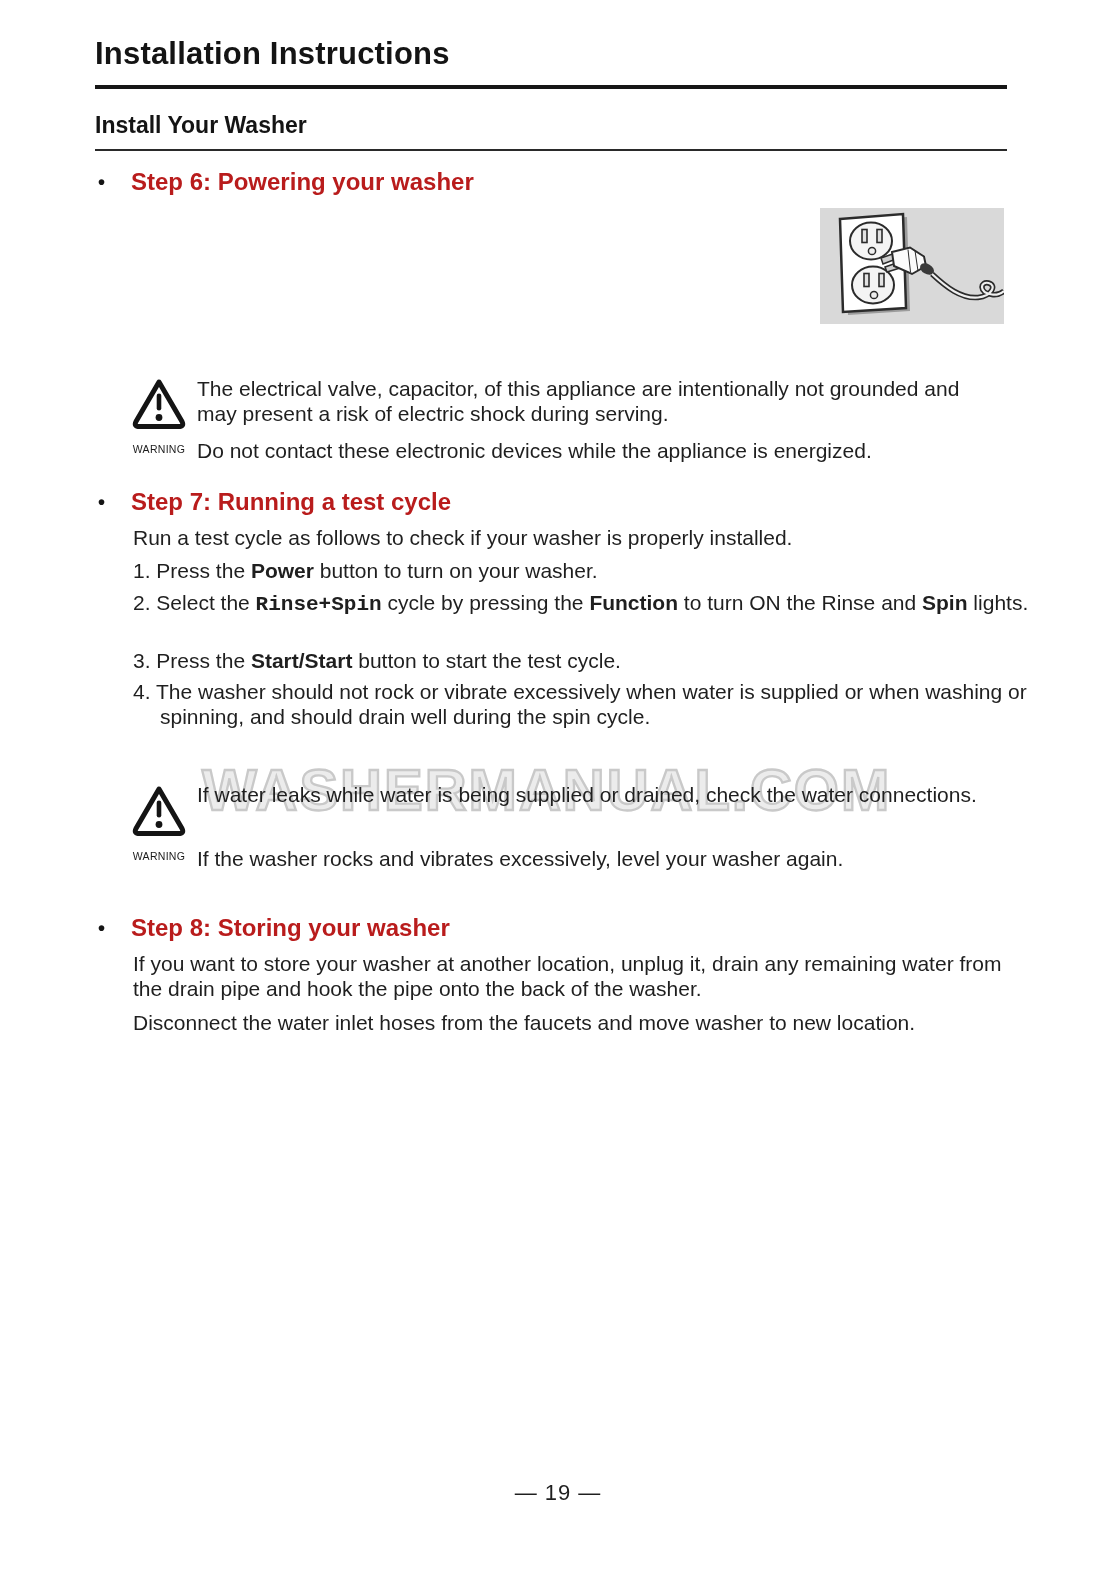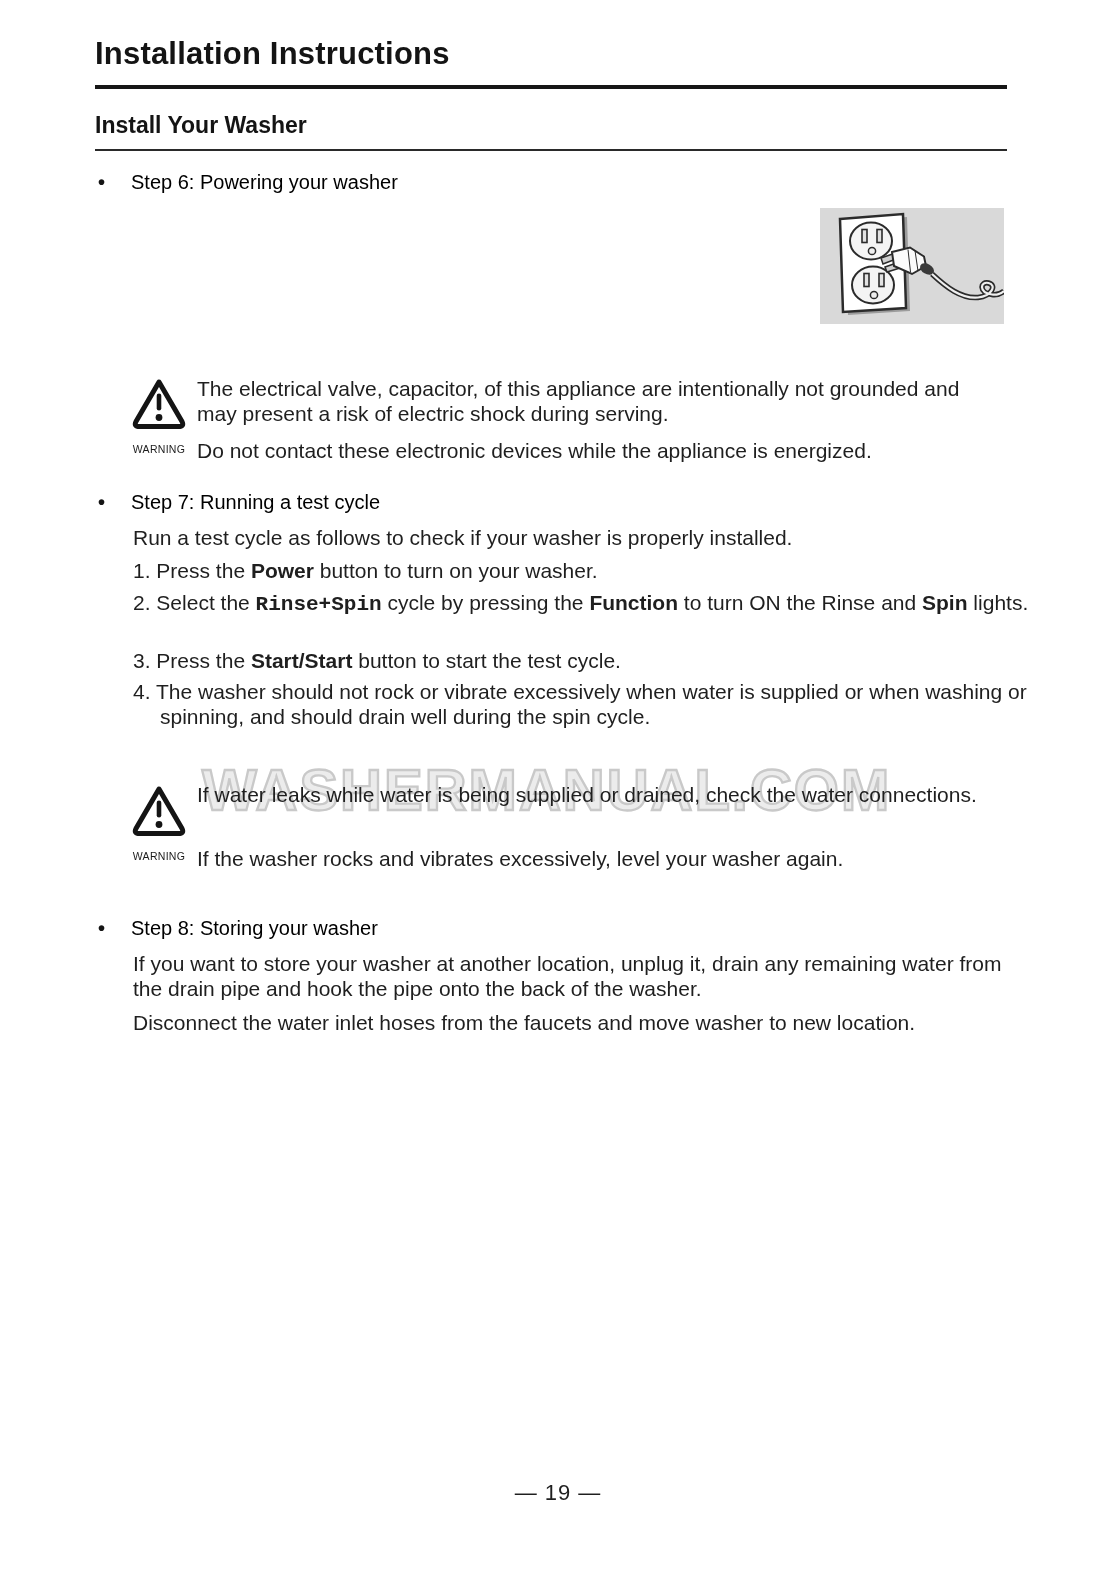--- a/index.html
+++ b/index.html
@@ -22,21 +22,21 @@
   .section-title{left:95px;top:112px;font-size:23px;font-weight:bold;color:#141414;}
   .rule-thin{left:95px;top:149px;width:912px;height:2px;background:#2a2a2a;}
 
   .body-text{font-size:21px;line-height:25px;color:#1f1f1f;}
   .bullet{
     position:absolute;left:98px;
     font-size:20px;font-weight:bold;line-height:24px;color:#141414;
   }
   .step-heading{
     position:absolute;left:131px;
-    font-size:20px;font-weight:normal;line-height:24px;color:#000000;
+    font-size:24px;font-weight:bold;line-height:24px;color:#b91c1c;
   }
 
   .figure-box{left:820px;top:208px;width:184px;height:116px;}
   .figure-box svg{display:block;}
 
   .warn-icon{width:56px;}
   .warn-icon svg{display:block;}
   .warn-label{
     font-size:10.5px;letter-spacing:.3px;color:#1b1b1b;
     margin-top:14px;text-align:center;width:56px;

